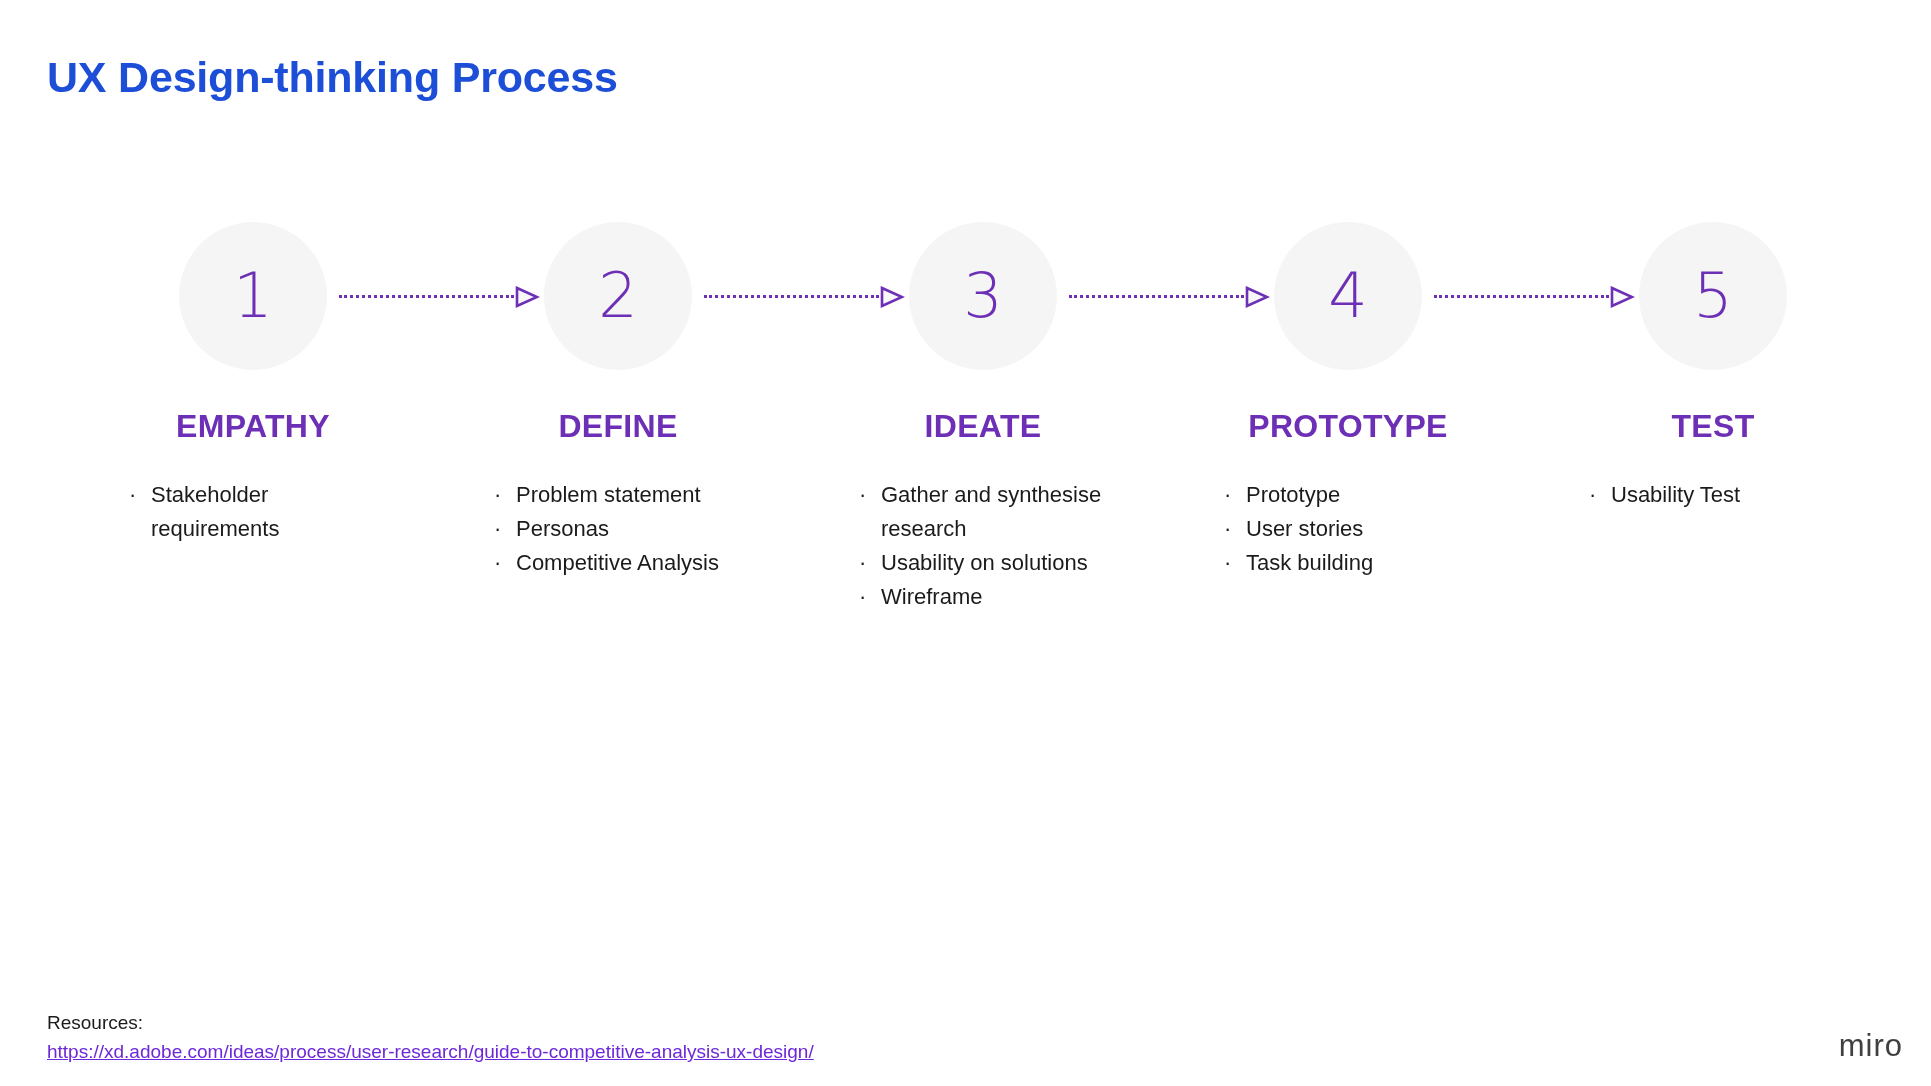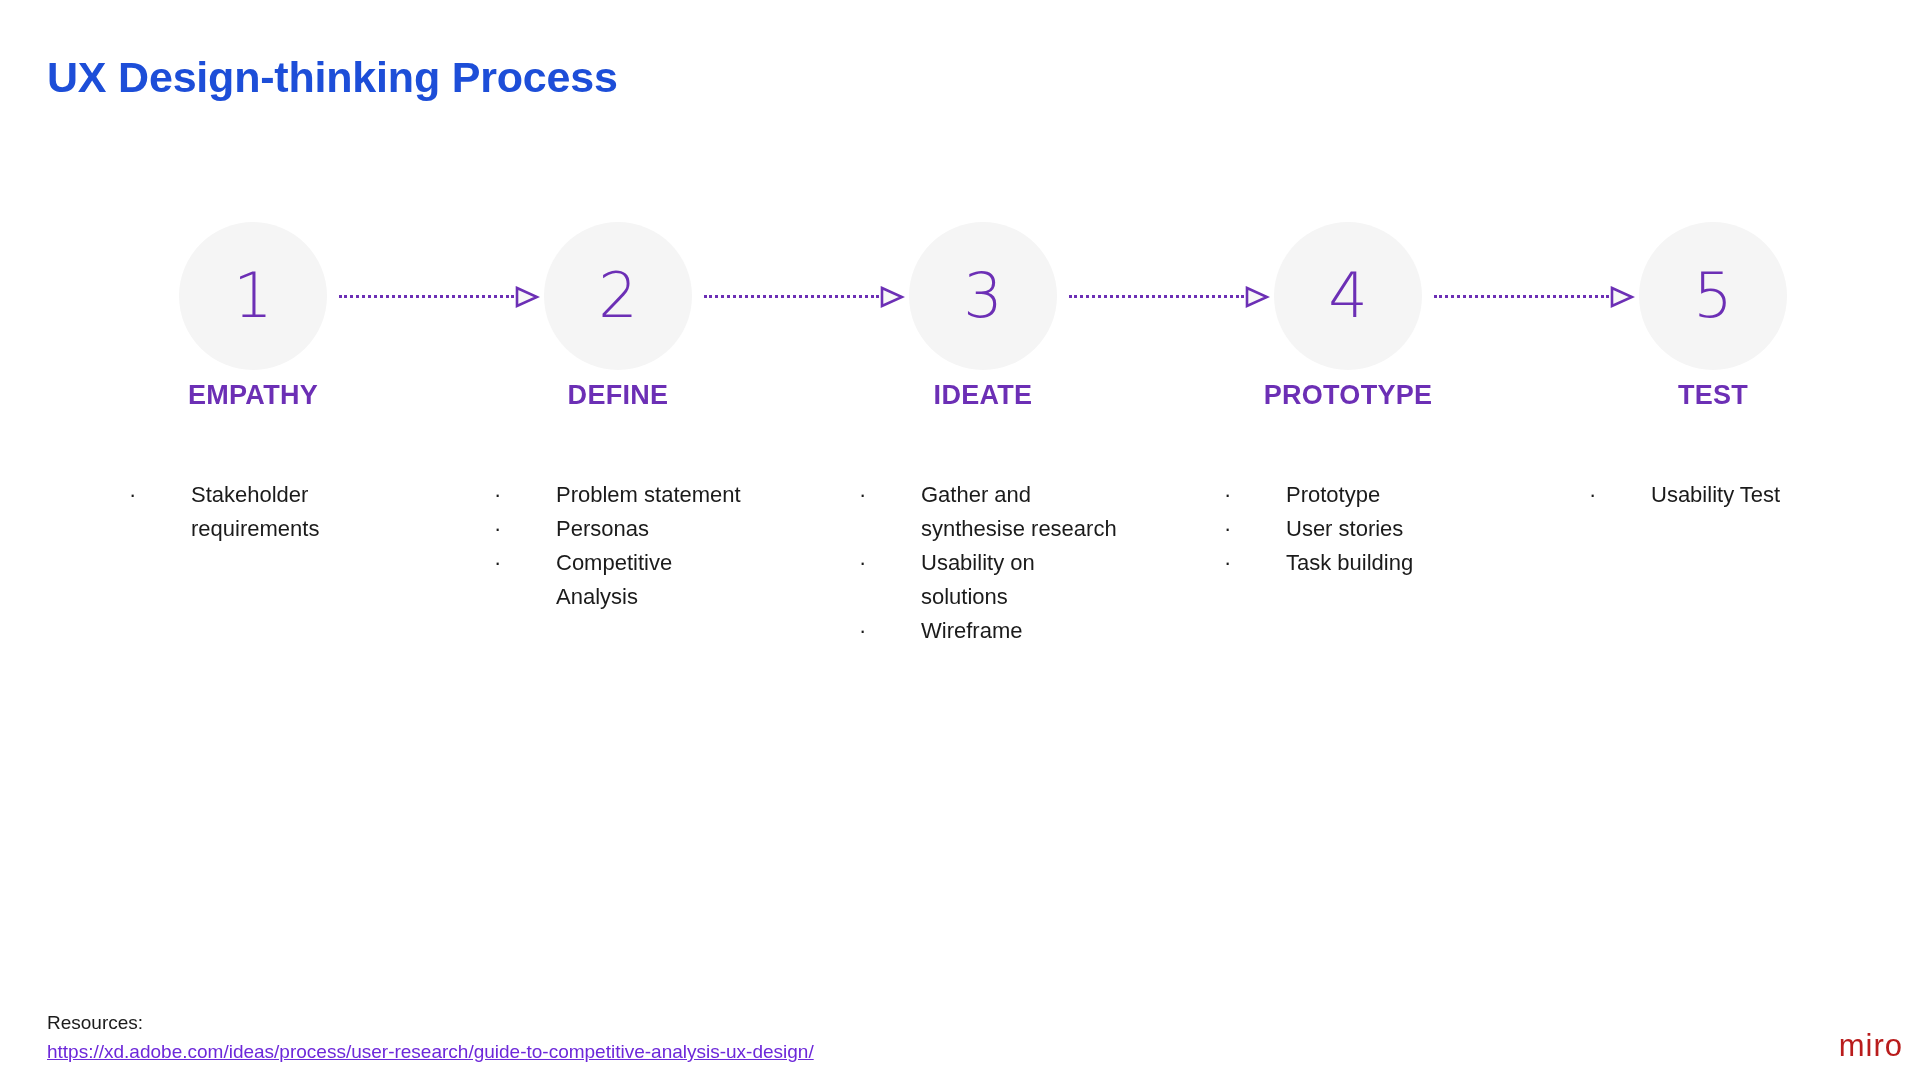--- a/index.html
+++ b/index.html
@@ -78,24 +78,24 @@
     position: absolute;
     right: 0;
     top: 0;
     width: 26px;
     height: 22px;
   }
 
   
   .step-label {
     position: absolute;
-    top: 380px;
+    top: 408px;
     width: 300px;
     text-align: center;
-    font-size: 27px;
+    font-size: 32px;
     font-weight: bold;
     color: #6c2fb5;
     letter-spacing: 0.3px;
   }
 
   
   .bullet-col {
     position: absolute;
     top: 478px;
     width: 260px;
@@ -111,21 +111,20 @@
   .bullet-dot {
     flex: 0 0 auto;
     width: 22px;
     font-size: 22px;
     line-height: 34px;
     color: #1b1b1b;
     text-align: left;
   }
   .bullet-text {
     flex: 1 1 auto;
-    margin-left: 40px;
   }
 
   
   .resources {
     position: absolute;
     left: 47px;
     top: 1008px;
     font-size: 19px;
     line-height: 29px;
     color: #1b1b1b;
@@ -140,21 +139,21 @@
     white-space: nowrap;
     text-align: center;
   }
 
   
   .watermark {
     position: absolute;
     right: 28px;
     bottom: 22px;
     font-size: 31px;
-    color: #b91c1c;
+    color: #404040;
     letter-spacing: 1px;
     font-weight: 400;
   }
 </style>
 </head>
 <body>
 
 <div class="page-title">UX Design-thinking Process</div>
 
 <div class="process-row" id="process-row">

